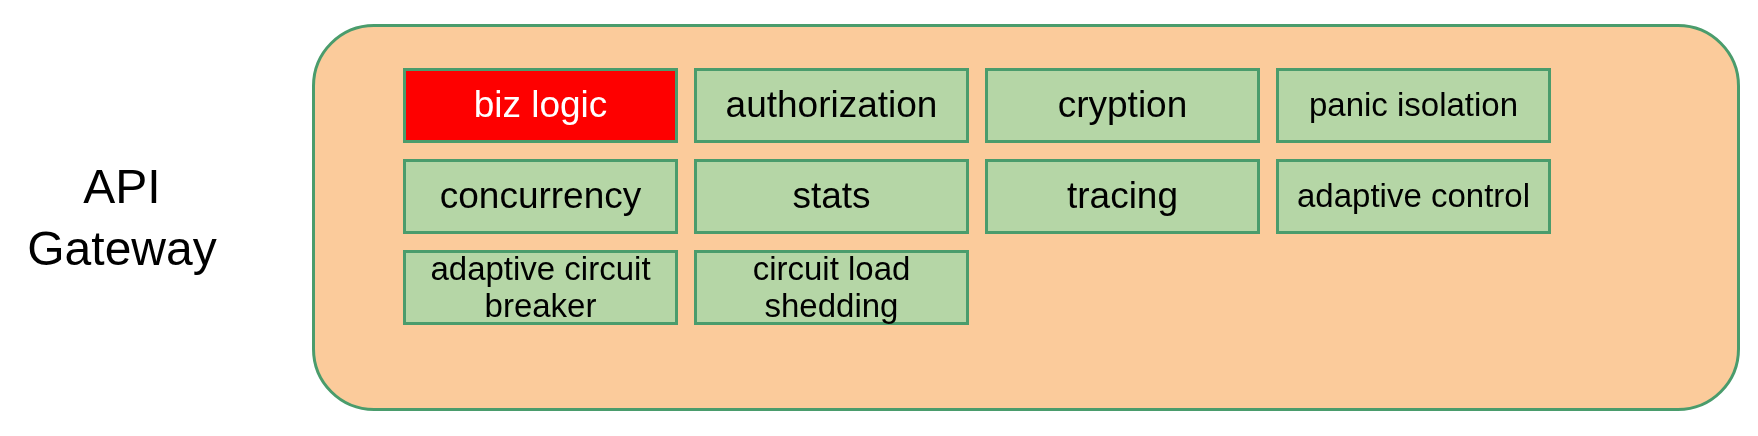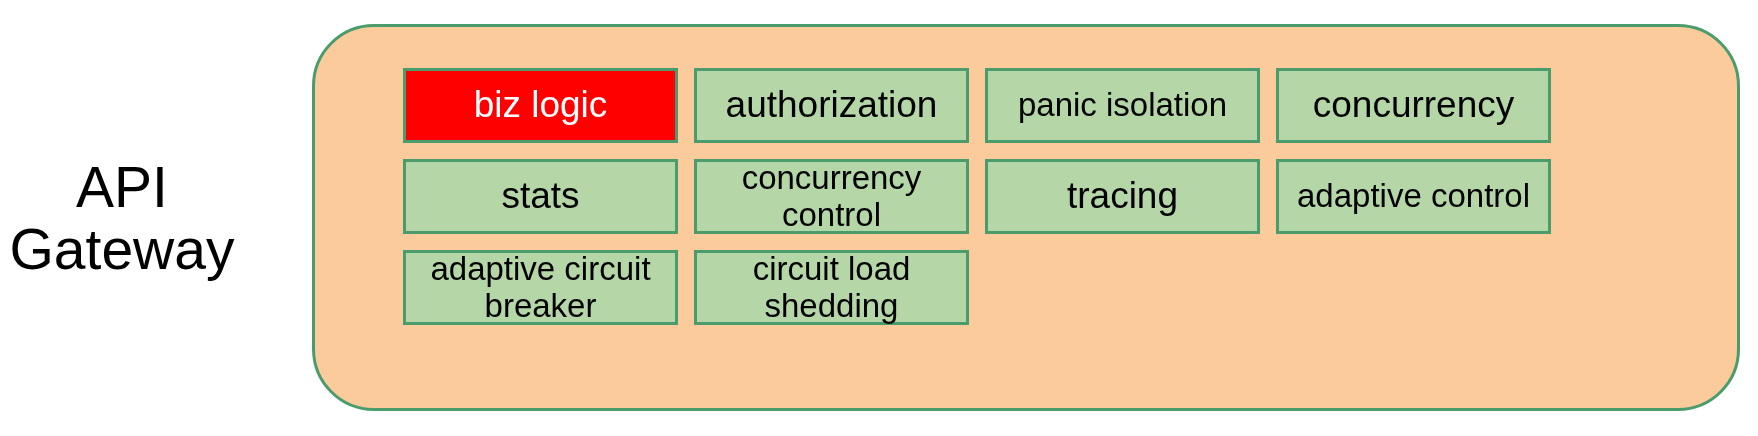--- a/index.html
+++ b/index.html
@@ -12,21 +12,21 @@
     --highlight-text:#ffffff;
     --text:#000000;
   }
   *{margin:0;padding:0;box-sizing:border-box;}
   html,body{width:1758px;height:436px;background:var(--background);overflow:hidden;}
   body{font-family:"Liberation Sans","DejaVu Sans",sans-serif;color:var(--text);}
   .canvas{position:relative;width:1758px;height:436px;background:var(--background);}
 
   .title{
     position:absolute;left:2px;top:156px;width:240px;
-    text-align:center;font-size:57px;line-height:62px;color:var(--text);
+    text-align:center;font-size:48px;line-height:62px;color:var(--text);
   }
 
   .container{
     position:absolute;left:312px;top:24px;width:1428px;height:387px;
     background:var(--container-fill);
     border:3px solid var(--container-border);
     border-radius:62px;
   }
 
   .grid{
@@ -60,25 +60,25 @@
   <div class="title">
     <div>API</div>
     <div>Gateway</div>
   </div>
 
   <div class="container"></div>
 
   <div class="grid">
     <div class="box lg hl">biz logic</div>
     <div class="box lg">authorization</div>
+    <div class="box lg">cryption</div>
 
     <div class="box sm">panic isolation</div>
     <div class="box lg">concurrency</div>
     <div class="box lg">stats</div>
-    <div class="box sm">concurrency control</div>
 
     <div class="box lg">tracing</div>
     <div class="box sm">adaptive control</div>
     <div class="box sm">adaptive circuit breaker</div>
     <div class="box sm">circuit load shedding</div>
   </div>
 
 </div>
 
 </body></html>

